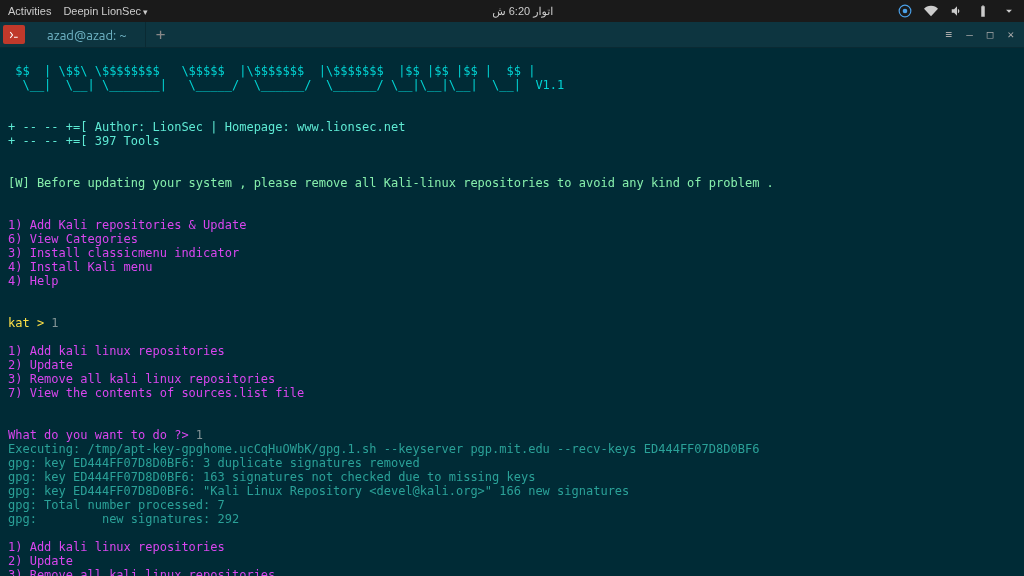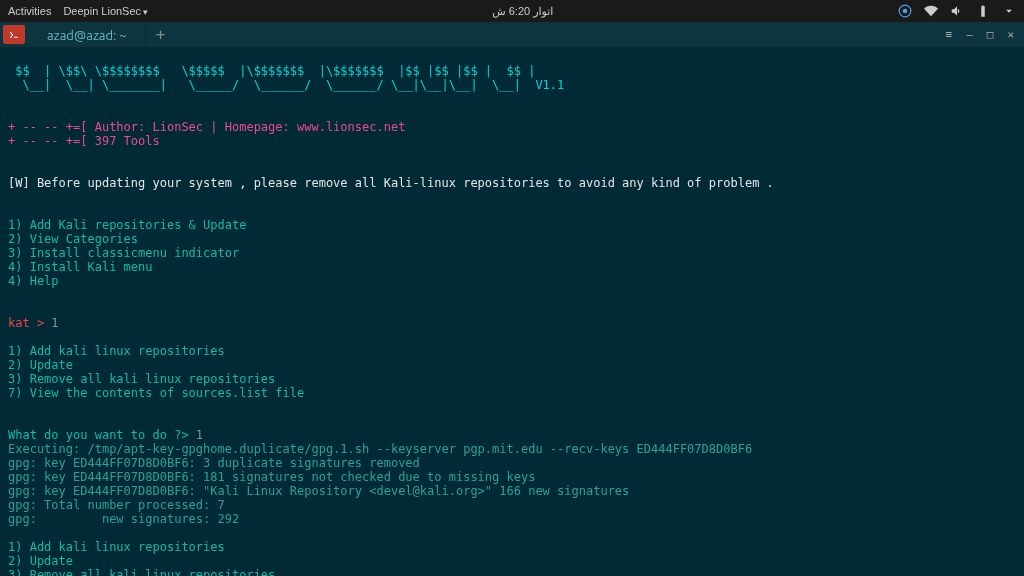--- a/index.html
+++ b/index.html
@@ -71,24 +71,24 @@
   font-size: 11px;
 }
 .terminal {
   padding: 2px 8px;
   line-height: 14px;
   white-space: pre;
   color: #839496;
 }
 .cyan { color: #2aa198; }
 .cyan-bright { color: #00d4d4; }
-.steel { color: #14b8a6; margin-top: 45px; }
-.green { color: #ec4899; }
-.red { color: #e5e5e5; }
-.blue { color: #ef4444; }
+.steel { color: #d946ef; margin-top: 45px; }
+.green { color: #5eead4; }
+.red { color: #86efac; }
+.blue { color: #fde047; }
 .tray-icon { display: inline-flex; align-items: center; }
 </style>
 </head>
 <body>
 
 <div class="topbar">
   <div class="topbar-left">
     <span class="topbar-item">Activities</span>
     <span class="topbar-item">
       <span>Deepin LionSec</span><span class="chevron">▾</span>
@@ -152,38 +152,38 @@
 
 
 <span class="green">+ -- -- +=[ Author: LionSec | Homepage: www.lionsec.net</span>
 <span class="green">+ -- -- +=[ 397 Tools</span>
 
 
 <span class="red">[W] Before updating your system , please remove all Kali-linux repositories to avoid any kind of problem .</span>
 
 
 <span class="steel">1) Add Kali repositories &amp; Update</span>
-<span class="steel">2) View Categories</span>
+<span class="steel">6) View Categories</span>
 <span class="steel">3) Install classicmenu indicator</span>
 <span class="steel">4) Install Kali menu</span>
 <span class="steel">4) Help</span>
 
 
 <span class="blue">kat &gt; </span><span>1</span>
 
 <span class="steel">1) Add kali linux repositories</span>
 <span class="steel">2) Update</span>
 <span class="steel">3) Remove all kali linux repositories</span>
 <span class="steel">7) View the contents of sources.list file</span>
 
 
 <span class="steel">What do you want to do ?&gt; </span><span>1</span>
-<span class="cyan">Executing: /tmp/apt-key-gpghome.duplicate/gpg.1.sh --keyserver pgp.mit.edu --recv-keys ED444FF07D8D0BF6</span>
+<span class="cyan">Executing: /tmp/apt-key-gpghome.ucCqHuOWbK/gpg.1.sh --keyserver pgp.mit.edu --recv-keys ED444FF07D8D0BF6</span>
 <span class="cyan">gpg: key ED444FF07D8D0BF6: 3 duplicate signatures removed</span>
-<span class="cyan">gpg: key ED444FF07D8D0BF6: 181 signatures not checked due to missing keys</span>
+<span class="cyan">gpg: key ED444FF07D8D0BF6: 163 signatures not checked due to missing keys</span>
 <span class="cyan">gpg: key ED444FF07D8D0BF6: "Kali Linux Repository &lt;devel@kali.org&gt;" 166 new signatures</span>
 <span class="cyan">gpg: Total number processed: 7</span>
 <span class="cyan">gpg:         new signatures: 292</span>
 
 <span class="steel">1) Add kali linux repositories</span>
 <span class="steel">2) Update</span>
 <span class="steel">3) Remove all kali linux repositories</span>
 
 </div>
 

